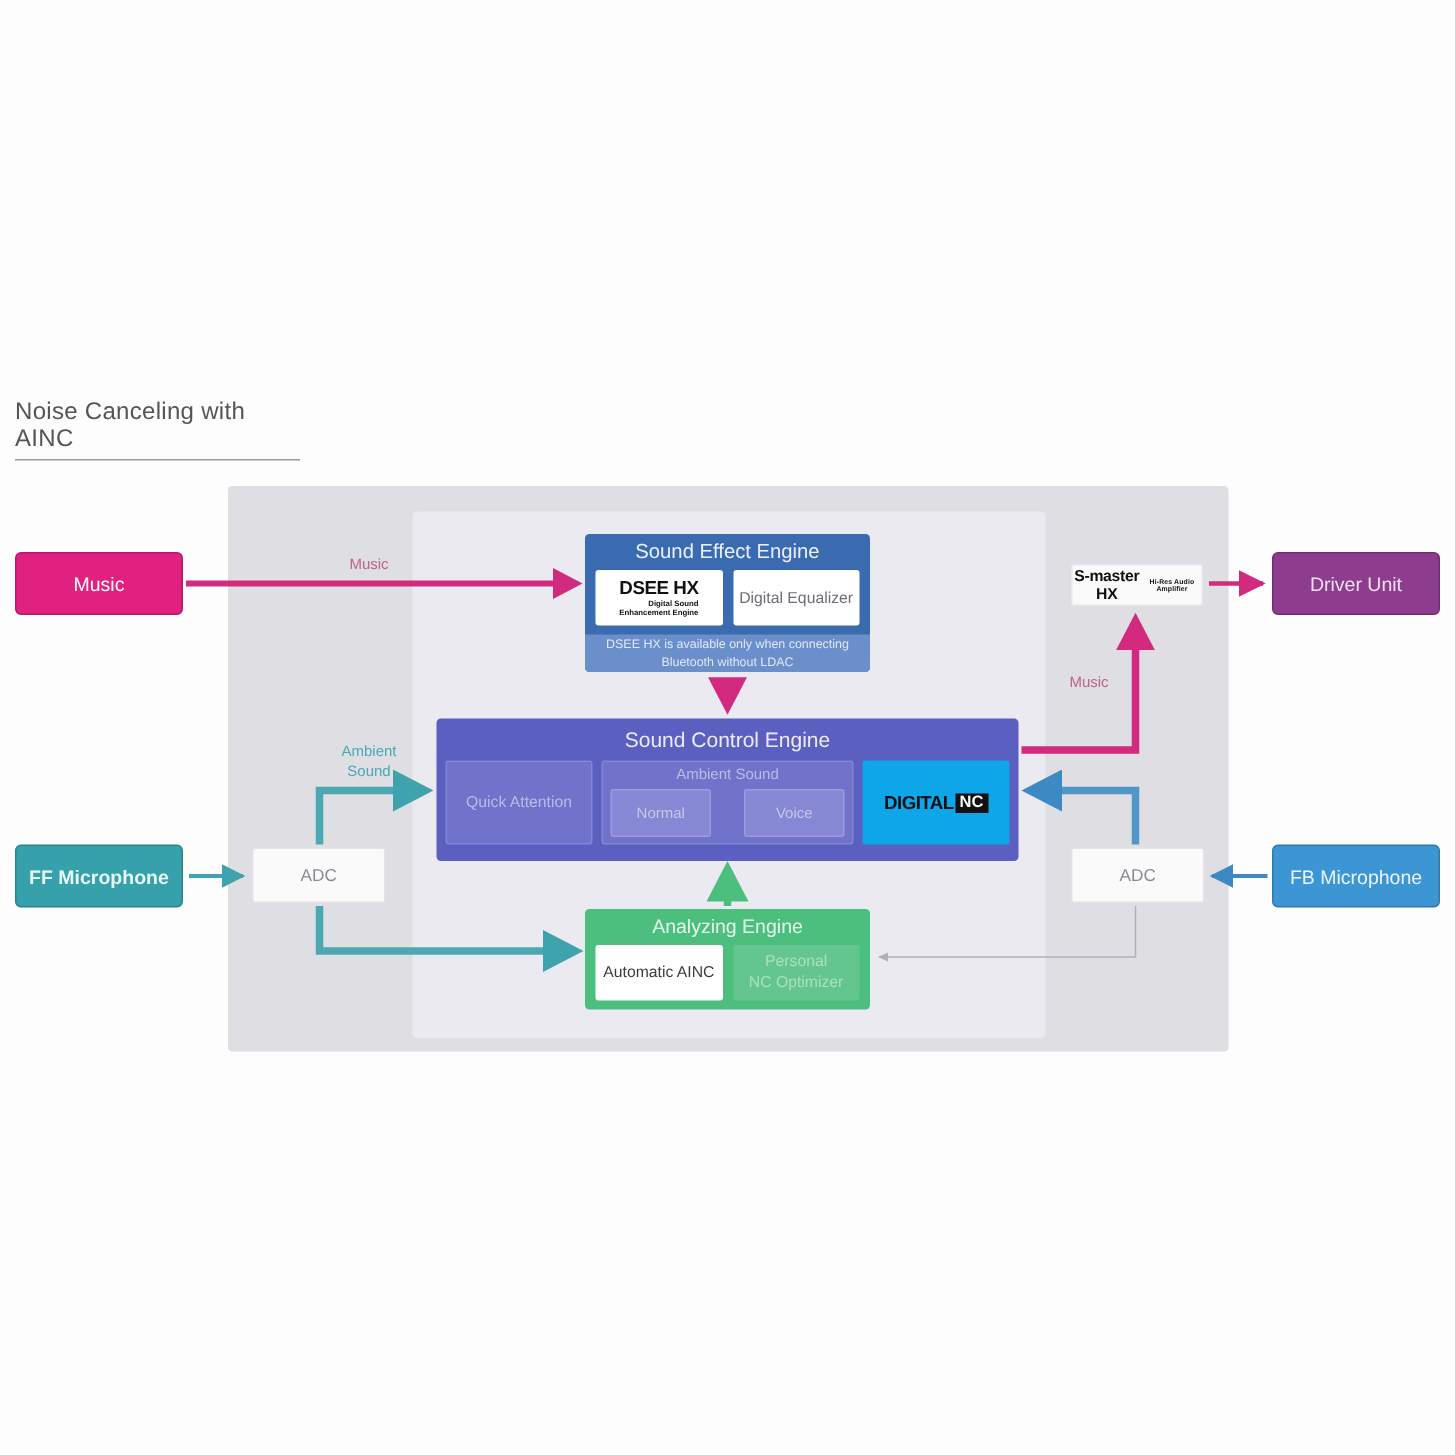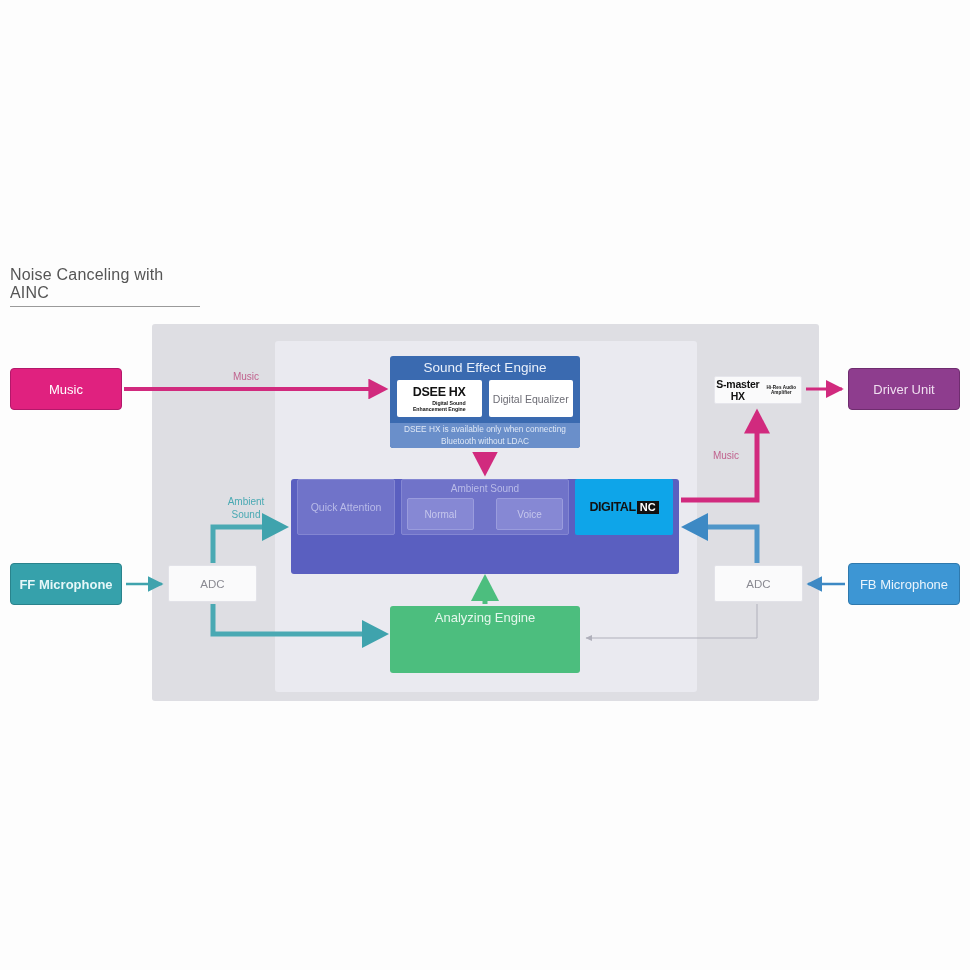--- a/index.html
+++ b/index.html
@@ -272,20 +272,21 @@
     </div>
     <div class="see-note">
       <div>
         <span>DSEE HX is available only when connecting</span><br>
         <span>Bluetooth without LDAC</span>
       </div>
     </div>
   </div>
 
   <div class="sce">
+    <div class="sce-title">Sound Control Engine</div>
     <div class="sce-row">
       <div class="qa">
         <span>Quick Attention</span>
       </div>
       <div class="amb">
         <div class="amb-title">Ambient Sound</div>
         <div class="amb-row">
           <div class="amb-cell">
             <span>Normal</span>
           </div>
@@ -298,15 +299,26 @@
         <div class="dnc-logo">
           <span class="dnc-text">DIGITAL</span>
           <span class="dnc-badge">NC</span>
         </div>
       </div>
     </div>
   </div>
 
   <div class="ae">
     <div class="ae-title">Analyzing Engine</div>
+    <div class="ae-row">
+      <div class="ae-cell ae-on">
+        <span>Automatic AINC</span>
+      </div>
+      <div class="ae-cell ae-off">
+        <span>
+          <span>Personal</span><br>
+          <span>NC Optimizer</span>
+        </span>
+      </div>
+    </div>
   </div>
 
 </div>
 
 </body></html>

